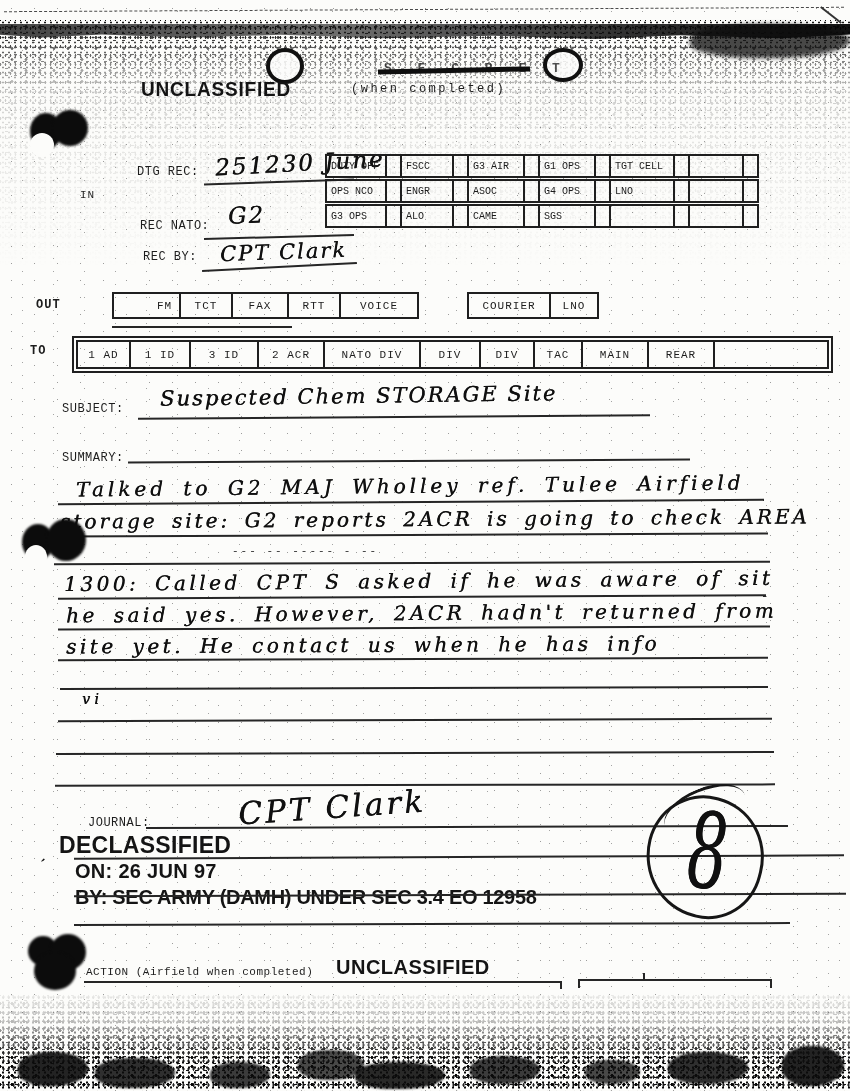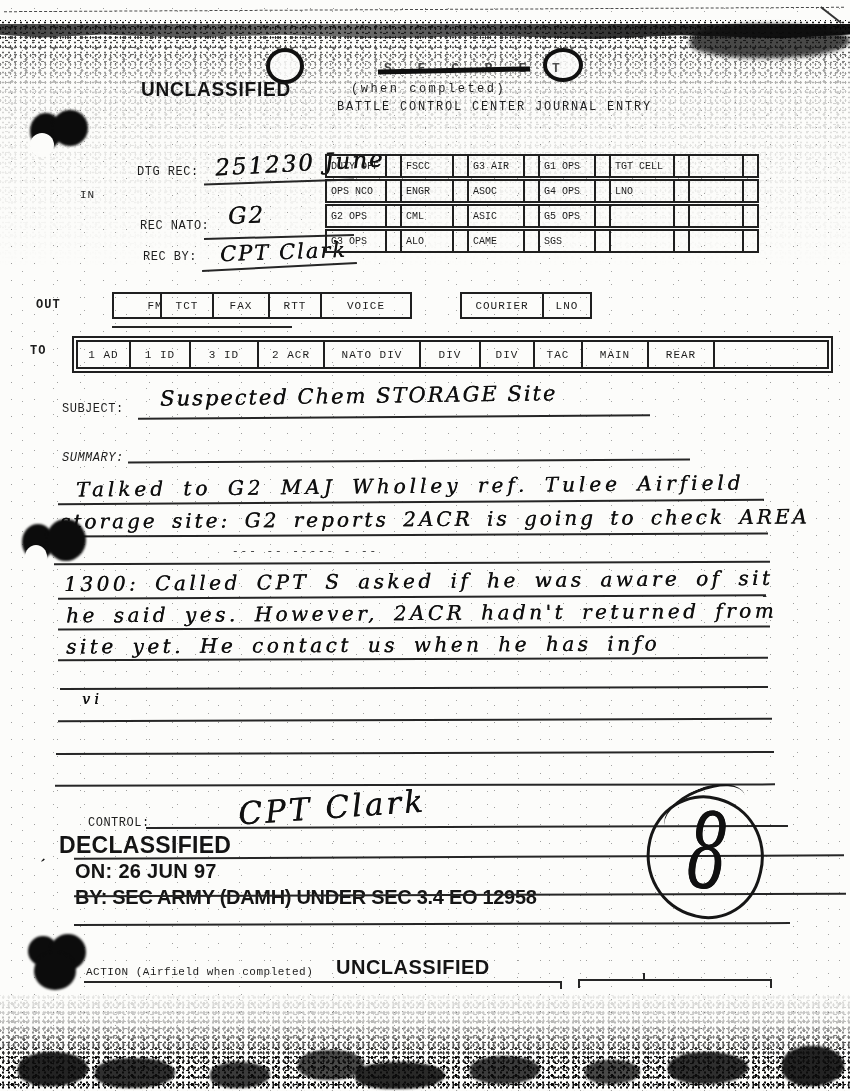--- a/index.html
+++ b/index.html
@@ -59,21 +59,20 @@
   <div class="punch" style="left:266px;top:48px;width:30px;height:28px;"></div>
   <div class="punch" style="left:543px;top:48px;width:32px;height:26px;"></div>
 
   <div class="abs" style="left:384px;top:59px;width:150px;height:18px;">
     <span class="mono" style="font-size:13px;font-weight:bold;letter-spacing:9px;color:rgba(25,25,25,.75);">S E C R E T</span>
     <div class="abs" style="left:-6px;top:9px;width:152px;height:4.5px;background:#0e0e0e;transform:rotate(-1.2deg);"></div>
   </div>
 
   <div class="abs sansb" style="left:141px;top:79px;font-size:19px;letter-spacing:.8px;transform:scaleY(1.08);">UNCLASSIFIED</div>
   <div class="abs mono" style="left:351px;top:82px;font-size:12px;letter-spacing:2.5px;">(when completed)</div>
-  <div class="abs mono" style="left:337px;top:100px;font-size:12px;letter-spacing:1.8px;">BATTLE CONTROL CENTER JOURNAL ENTRY</div>
 
   <div class="blob" style="left:30px;top:113px;width:32px;height:36px;border-radius:50%;"></div>
   <div class="blob" style="left:52px;top:110px;width:36px;height:36px;border-radius:50%;"></div>
   <div class="abs" style="left:30px;top:133px;width:24px;height:24px;background:#fcfcfa;border-radius:50%;"></div>
 
   <div class="abs mono" style="left:137px;top:165px;font-size:12px;letter-spacing:.5px;">DTG REC:</div>
   <div class="abs mono" style="left:80px;top:189px;font-size:11px;letter-spacing:1px;">IN</div>
   <div class="abs mono" style="left:140px;top:219px;font-size:12px;letter-spacing:.5px;">REC NATO:</div>
   <div class="abs mono" style="left:143px;top:250px;font-size:12px;letter-spacing:.5px;">REC BY:</div>
 
@@ -107,56 +106,42 @@
       <div class="gcell" style="width:58px;">ASOC</div>
         <div class="gcell gbox"></div>
       <div class="gcell" style="width:58px;">G4 OPS</div>
         <div class="gcell gbox"></div>
       <div class="gcell" style="width:66px;">LNO</div>
         <div class="gcell gbox"></div>
       <div class="gcell" style="width:56px;"></div>
         <div class="gcell gbox"></div>
     </div>
     <div class="gridrow">
-      <div class="gcell" style="width:62px;">G2 OPS</div>
-        <div class="gcell gbox"></div>
-      <div class="gcell" style="width:54px;">CML</div>
-        <div class="gcell gbox"></div>
-      <div class="gcell" style="width:58px;">ASIC</div>
-        <div class="gcell gbox"></div>
-      <div class="gcell" style="width:58px;">G5 OPS</div>
-        <div class="gcell gbox"></div>
-      <div class="gcell" style="width:66px;"></div>
-        <div class="gcell gbox"></div>
-      <div class="gcell" style="width:56px;"></div>
-        <div class="gcell gbox"></div>
-    </div>
-    <div class="gridrow">
       <div class="gcell" style="width:62px;">G3 OPS</div>
         <div class="gcell gbox"></div>
       <div class="gcell" style="width:54px;">ALO</div>
         <div class="gcell gbox"></div>
       <div class="gcell" style="width:58px;">CAME</div>
         <div class="gcell gbox"></div>
       <div class="gcell" style="width:58px;">SGS</div>
         <div class="gcell gbox"></div>
       <div class="gcell" style="width:66px;"></div>
         <div class="gcell gbox"></div>
       <div class="gcell" style="width:56px;"></div>
         <div class="gcell gbox"></div>
     </div>
   </div>
 
   <div class="abs mono" style="left:36px;top:298px;font-size:12px;font-weight:bold;letter-spacing:1px;">OUT</div>
   <div class="abs flexrow" style="left:112px;top:292px;">
-    <div class="ocell" style="width:50px;padding-left:36px;">FM</div>
+    <div class="ocell" style="width:69px;padding-left:36px;">FM</div>
     <div class="ocell" style="width:54px;">TCT</div>
     <div class="ocell" style="width:58px;">FAX</div>
     <div class="ocell" style="width:54px;">RTT</div>
-    <div class="ocell" style="width:92px;">VOICE</div>
+    <div class="ocell" style="width:80px;">VOICE</div>
     <div class="ocell" style="width:84px;margin-left:48px;">COURIER</div>
     <div class="ocell" style="width:50px;">LNO</div>
   </div>
   <div class="rule" style="left:112px;top:326px;width:180px;height:1.6px;"></div>
 
   <div class="abs mono" style="left:30px;top:344px;font-size:12px;font-weight:bold;letter-spacing:1px;">TO</div>
   <div class="abs flexrow to-wrap" style="left:76px;top:340px;">
     <div class="ocell" style="width:55px;height:29px;">1 AD</div>
     <div class="ocell" style="width:62px;height:29px;">1 ID</div>
     <div class="ocell" style="width:70px;height:29px;">3 ID</div>
@@ -167,21 +152,21 @@
     <div class="ocell" style="width:50px;height:29px;">TAC</div>
     <div class="ocell" style="width:68px;height:29px;">MAIN</div>
     <div class="ocell" style="width:68px;height:29px;">REAR</div>
     <div class="ocell" style="width:116px;height:29px;"></div>
   </div>
 
   <div class="abs mono" style="left:62px;top:402px;font-size:12px;letter-spacing:.5px;">SUBJECT:</div>
   <div class="abs hw" style="left:160px;top:384px;font-size:21px;letter-spacing:2px;transform:rotate(-0.8deg);">Suspected Chem STORAGE Site</div>
   <div class="rule" style="left:138px;top:416px;width:512px;transform:rotate(-0.4deg);"></div>
 
-  <div class="abs mono" style="left:62px;top:451px;font-size:12px;letter-spacing:.5px;font-style:italic;">SUMMARY:</div>
+  <div class="abs mono" style="left:62px;top:451px;font-size:12px;letter-spacing:.5px;">SUMMARY:</div>
   <div class="rule" style="left:128px;top:460px;width:562px;transform:rotate(-0.3deg);"></div>
 
   <div class="abs hw" style="left:76px;top:474px;font-size:20px;letter-spacing:4px;word-spacing:6px;transform:rotate(-0.6deg);">Talked to G2 MAJ Wholley ref.  Tulee Airfield</div>
   <div class="rule" style="left:58px;top:501px;width:706px;transform:rotate(-0.35deg);"></div>
   <div class="abs hw" style="left:60px;top:507px;font-size:20px;letter-spacing:3px;word-spacing:5px;transform:rotate(-0.4deg);">storage site:  G2 reports 2ACR is going to check AREA</div>
   <div class="rule" style="left:56px;top:534px;width:712px;height:2.2px;transform:rotate(-0.25deg);"></div>
   <div class="abs mono" style="left:232px;top:545px;font-size:11px;letter-spacing:2px;color:#2c2c2c;">--- --  ----- - --</div>
   <div class="rule" style="left:54px;top:562px;width:716px;transform:rotate(-0.2deg);"></div>
   <div class="abs hw" style="left:64px;top:569px;font-size:20px;letter-spacing:3.5px;word-spacing:6px;transform:rotate(-0.5deg);">1300: Called CPT S  asked if he was aware of sit</div>
   <div class="rule" style="left:58px;top:596px;width:708px;transform:rotate(-0.3deg);"></div>
@@ -192,21 +177,21 @@
   <div class="rule" style="left:60px;top:687px;width:708px;transform:rotate(-0.15deg);"></div>
   <div class="abs hw" style="left:82px;top:691px;font-size:14px;">v i</div>
   <div class="rule" style="left:58px;top:719px;width:714px;transform:rotate(-0.2deg);"></div>
   <div class="rule" style="left:56px;top:752px;width:718px;transform:rotate(-0.15deg);"></div>
   <div class="rule" style="left:55px;top:784px;width:720px;height:2.2px;transform:rotate(-0.1deg);"></div>
 
   <div class="blob" style="left:22px;top:524px;width:32px;height:36px;border-radius:50%;"></div>
   <div class="blob" style="left:46px;top:519px;width:40px;height:42px;border-radius:50%;"></div>
   <div class="abs" style="left:25px;top:545px;width:22px;height:24px;background:#fcfcfa;border-radius:50%;"></div>
 
-  <div class="abs mono" style="left:88px;top:816px;font-size:12px;letter-spacing:.5px;">CONTROL:</div>
+  <div class="abs mono" style="left:88px;top:816px;font-size:12px;letter-spacing:.5px;">JOURNAL:</div>
   <div class="abs hw" style="left:238px;top:789px;font-size:31px;letter-spacing:3px;transform:rotate(-4deg);">CPT Clark</div>
   <div class="rule" style="left:146px;top:826px;width:642px;transform:rotate(-0.2deg);"></div>
 
   <div class="abs sansb" style="left:59px;top:832px;font-size:23px;letter-spacing:.3px;">DECLASSIFIED</div>
   <div class="rule" style="left:74px;top:856px;width:770px;transform:rotate(-0.25deg);"></div>
   <div class="abs sansb" style="left:75px;top:860px;font-size:20px;letter-spacing:.3px;">ON: 26 JUN 97</div>
   <div class="abs sansb" style="left:75px;top:886px;font-size:20px;letter-spacing:-0.3px;">BY: SEC ARMY (DAMH) UNDER SEC 3.4 EO 12958</div>
   <div class="rule" style="left:74px;top:894px;width:772px;height:2.4px;transform:rotate(-0.2deg);"></div>
   <div class="rule" style="left:74px;top:923px;width:716px;transform:rotate(-0.15deg);"></div>
   <div class="abs hw" style="left:40px;top:856px;font-size:13px;transform:rotate(12deg);">’</div>

